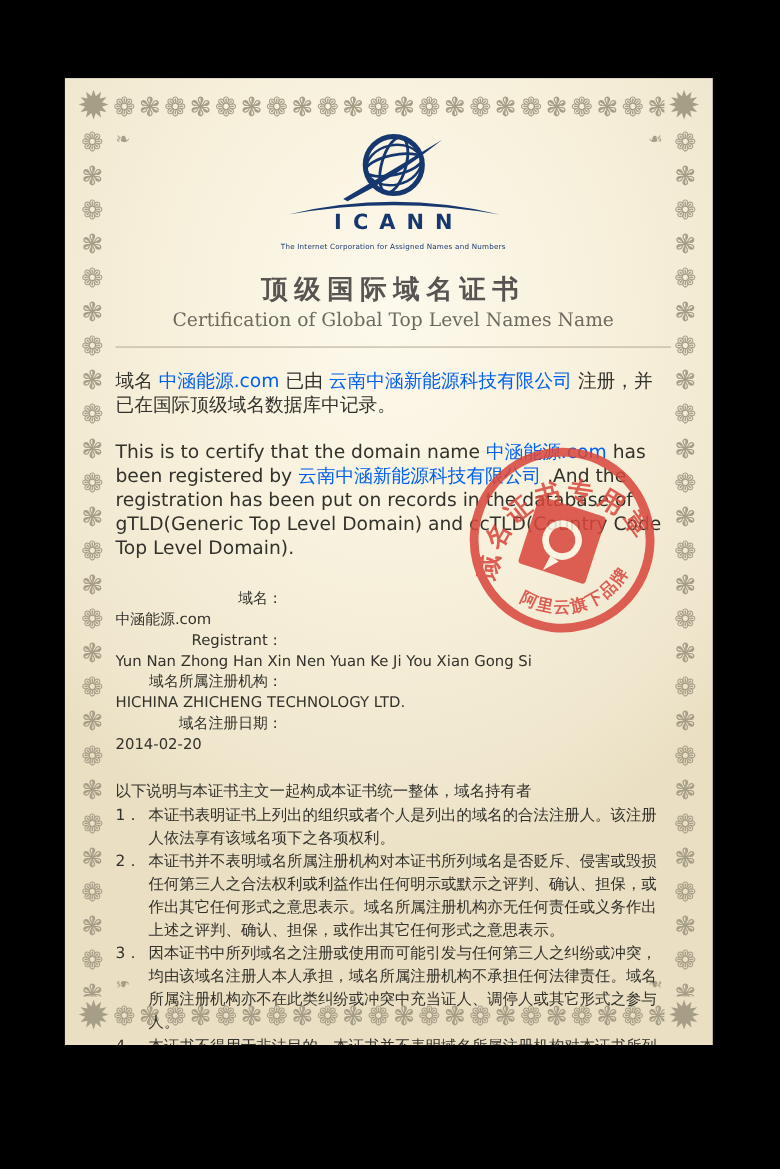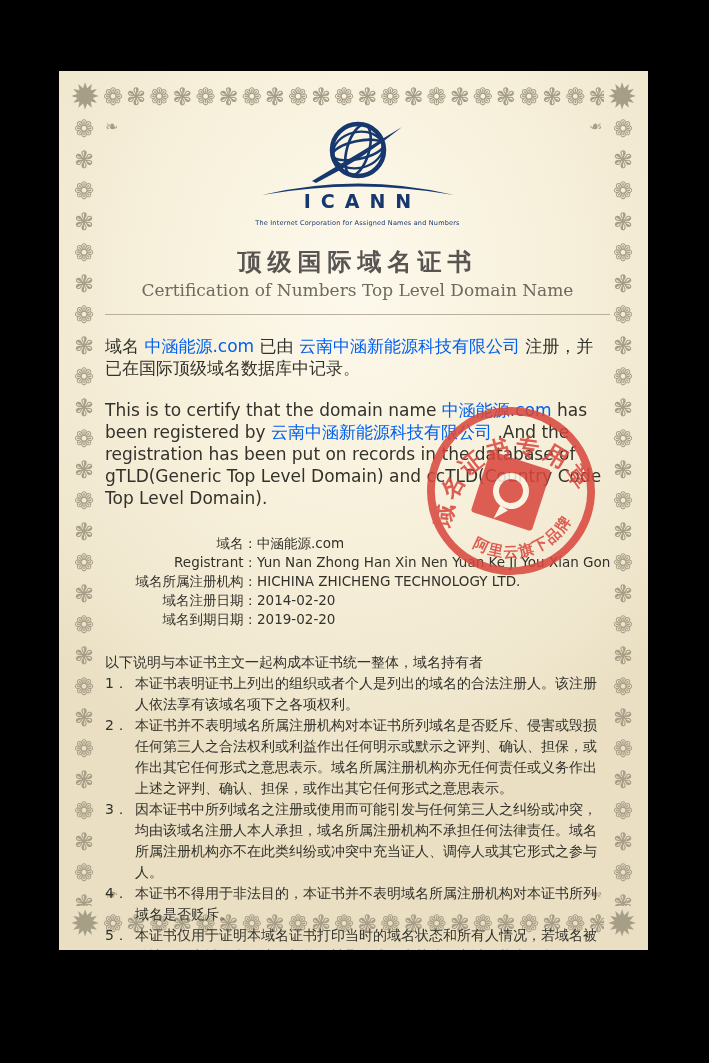--- a/index.html
+++ b/index.html
@@ -30,21 +30,21 @@
             color:var(--navy,#16386e);margin-top:-12px;}
   .tagline{font-size:6.5px;letter-spacing:0.2px;color:var(--navy,#16386e);margin-top:1px;}
   .title{margin-top:13px;text-align:center;font-size:24px;line-height:30px;font-weight:bold;
          letter-spacing:6px;color:var(--title,#585452);}
   .subtitle{margin-top:3px;text-align:center;font-family:"DejaVu Serif",serif;font-size:17px;
             line-height:21px;color:#6e695e;}
   .rule{margin-top:13px;border-top:1px solid #b8b09c;height:0;}
   .para{margin-top:20px;font-size:17px;line-height:22px;}
   .blue{color:var(--blue,#0060ee);}
   .details{margin-top:25px;font-size:13.5px;line-height:19px;}
-  .d-row{display:flex;}
+  .d-row{display:flex;flex-direction:column;}
   .d-label{width:152px;text-align:right;white-space:nowrap;flex:none;}
   .d-value{flex:1;white-space:nowrap;overflow:hidden;}
   .terms{margin-top:23px;}
   .t-item{display:flex;}
   .t-num{width:30px;flex:none;}
   .t-text{flex:1;}
   
   .seal{position:absolute;left:362px;top:330px;width:180px;height:180px;opacity:0.86;pointer-events:none;}
 </style>
 </head>
@@ -77,21 +77,21 @@
             <ellipse cx="110" cy="31" rx="25" ry="18" stroke-width="2.2" transform="rotate(-12 110 31)"></ellipse>
           </g>
           <path d="M 64 62 Q 108 36 154 8 Q 112 42 68 64 Z" fill="#16386e"></path>
           <path d="M 14 76 Q 110 53 206 76 Q 110 59 14 76 Z" fill="#16386e"></path>
         </svg>
         <div class="wordmark">ICANN</div>
         <div class="tagline">The Internet Corporation for Assigned Names and Numbers</div>
       </div>
 
       <div class="title">顶级国际域名证书</div>
-      <div class="subtitle">Certification of Numbers Top Level Domain Name</div>
+      <div class="subtitle">Certification of Global Top Level Names Name</div>
       <div class="rule"></div>
 
       <div class="para">
         <span>域名 </span><span class="blue">中涵能源.com</span><span> 已由 </span><span class="blue">云南中涵新能源科技有限公司</span><span> 注册，并已在国际顶级域名数据库中记录。</span>
       </div>
       <div class="para">
         <span>This is to certify that the domain name </span><span class="blue">中涵能源.com</span><span> has been registered by </span><span class="blue">云南中涵新能源科技有限公司</span><span> .And the registration has been put on records in the database of gTLD(Generic Top Level Domain) and ccTLD(Country Code Top Level Domain).</span>
       </div>
 
       <div class="details">
@@ -103,24 +103,20 @@
           <span class="d-label">Registrant：</span>
           <span class="d-value">Yun Nan Zhong Han Xin Nen Yuan Ke Ji You Xian Gong Si</span>
         </div>
         <div class="d-row">
           <span class="d-label">域名所属注册机构：</span>
           <span class="d-value">HICHINA ZHICHENG TECHNOLOGY LTD.</span>
         </div>
         <div class="d-row">
           <span class="d-label">域名注册日期：</span>
           <span class="d-value">2014-02-20</span>
-        </div>
-        <div class="d-row">
-          <span class="d-label">域名到期日期：</span>
-          <span class="d-value">2019-02-20</span>
         </div>
       </div>
 
       <div class="terms">
         <div>以下说明与本证书主文一起构成本证书统一整体，域名持有者</div>
         <div class="t-item">
           <span class="t-num">1．</span>
           <span class="t-text">本证书表明证书上列出的组织或者个人是列出的域名的合法注册人。该注册人依法享有该域名项下之各项权利。</span>
         </div>
         <div class="t-item">

